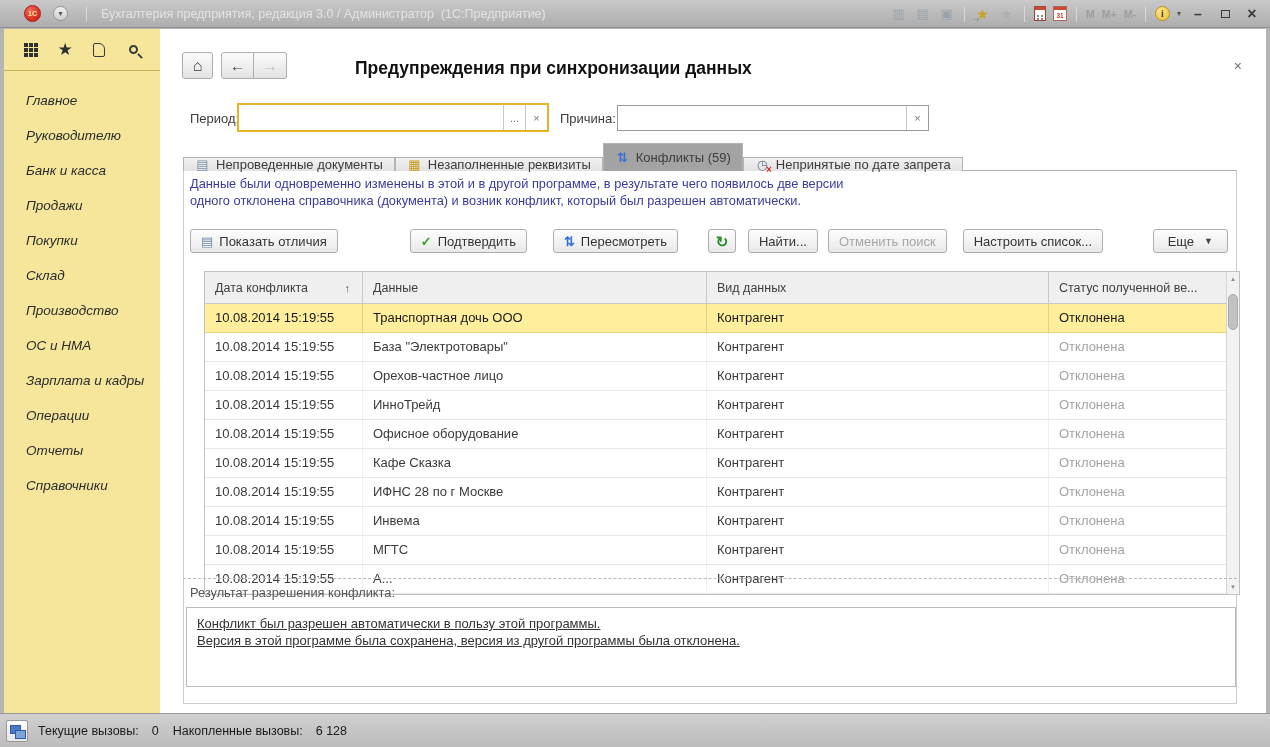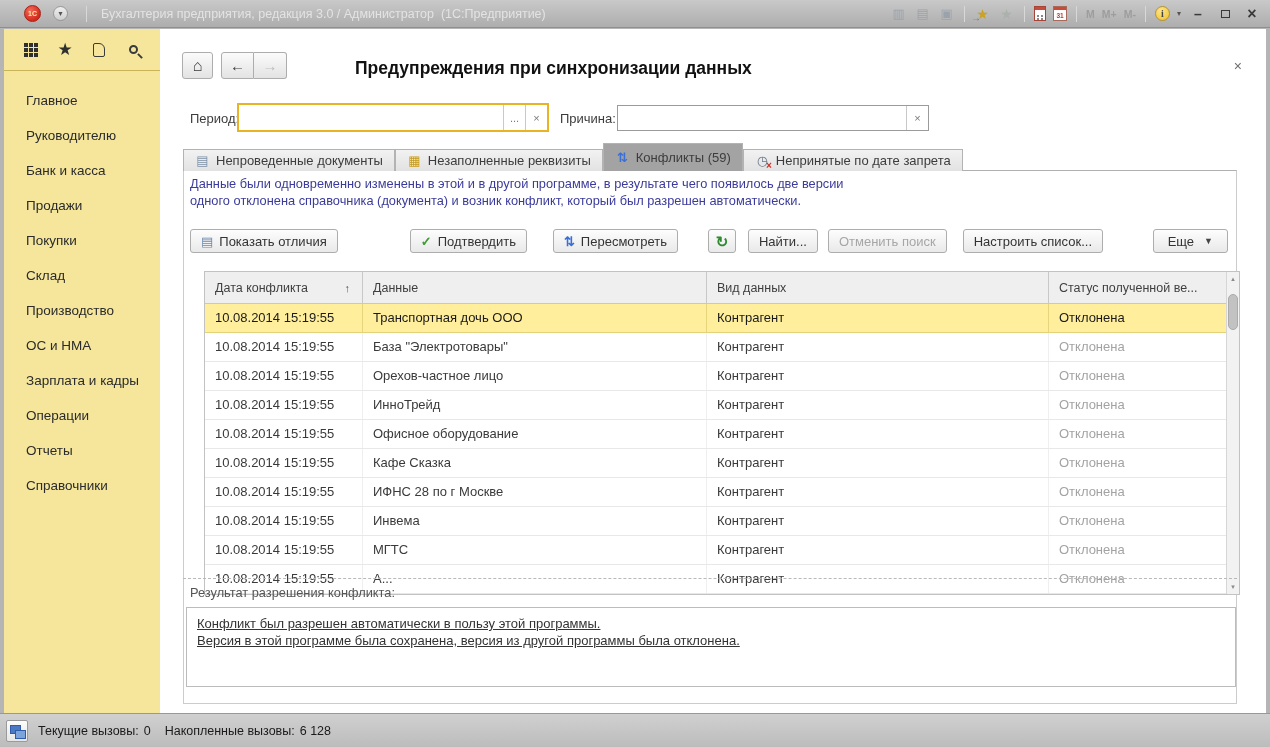--- a/index.html
+++ b/index.html
@@ -54,21 +54,21 @@
     padding:0 18px; border-bottom:1px solid #c9b458; }
   .si { width:18px; height:18px; display:flex; align-items:center; justify-content:center; position:relative; }
   .si-grid i { display:block; width:4px; height:4px; background:#2f2f2f; position:absolute; left:2px; top:2px;
     box-shadow:5px 0 #2f2f2f, 10px 0 #2f2f2f, 0 5px #2f2f2f, 5px 5px #2f2f2f, 10px 5px #2f2f2f,
                0 10px #2f2f2f, 5px 10px #2f2f2f, 10px 10px #2f2f2f; }
   .si-star::before { content:"★"; font-size:17px; color:#2f2f2f; }
   .si-scroll i { display:block; width:12px; height:14px; border:1.5px solid #3a3a3a; border-radius:2px 6px 2px 2px; background:#f5e69c; }
   .si-search i { display:block; width:9px; height:9px; border:2px solid #3a3a3a; border-radius:50%; }
   .si-search::after { content:""; position:absolute; width:2px; height:6px; background:#3a3a3a;
     transform:rotate(-45deg); right:1px; bottom:0; }
-  .side-menu { list-style:none; padding-top:12px; }
+  .side-menu { list-style:none; padding-top:12px;font-style:italic; }
   .side-item { height:35px; line-height:35px; padding-left:22px; font-size:13.5px; color:#2b2b2b; cursor:default; }
 
   
   .main { position:absolute; left:160px; top:29px; right:4px; bottom:34px; background:#fff; overflow:hidden; }
 
   .navbtn { position:absolute; height:27px; background:linear-gradient(#fbfbfb,#e3e3e3);
     border:1px solid #adadad; border-radius:3px; display:flex; align-items:center; justify-content:center;
     font-size:15px; color:#3a3a3a; }
   .btn-home { left:22px; top:23px; width:31px; }
   .btn-home::before { content:"⌂"; font-weight:bold; font-size:16px; }
@@ -88,21 +88,21 @@
   .wrap-period { left:77px; top:74px; width:312px; height:29px; border:2px solid #e8b424; }
   .wrap-reason { left:457px; top:76px; width:312px; height:26px; border:1px solid #9b9b9b; }
   .input-wrap input { flex:1; border:none; outline:none; font-size:13px; padding:0 6px; min-width:0; }
   .in-btn { display:flex; align-items:center; justify-content:center; color:#7a7a7a; font-size:11px;
     border-left:1px solid #c9c9c9; background:#fff; cursor:default; }
   .btn-dots { width:22px; }
   .btn-clear { width:22px; }
 
   
   .tabstrip { position:absolute; left:23px; top:114px; height:28px; display:flex; align-items:flex-end; z-index:3; }
-  .tab { height:22px; display:flex; align-items:center; padding:0 11px; background:linear-gradient(#f2f2f2,#e2e2e2);
+  .tab { height:14px; display:flex; align-items:center; padding:0 11px; background:linear-gradient(#f2f2f2,#e2e2e2);
     border:1px solid #b3b3b3; border-bottom:none; font-size:13px; color:#3c3c3c; cursor:default; }
   .tab.active { height:28px; background:#a3a3a3; z-index:4; }
   .ticon { width:15px; height:15px; margin-right:6px; position:relative; display:flex; align-items:center; justify-content:center; font-size:13px; }
   .icon-doc::before { content:"▤"; color:#7d92a8; }
   .icon-table::before { content:"▦"; color:#c59a18; }
   .icon-conflict::before { content:"⇅"; color:#3a6fd8; font-weight:bold; }
   .icon-clockx::before { content:"◷"; color:#6b7b8c; }
   .icon-clockx::after { content:"×"; color:#d42b1e; font-weight:bold; font-size:10px; position:absolute; right:-2px; bottom:-3px; }
 
   
@@ -163,21 +163,21 @@
     padding:7px 10px; font-size:13px; color:#333; line-height:17px; background:#fff;text-decoration:underline; }
 
   
   .statusbar { position:absolute; left:0; bottom:0; width:1270px; height:34px;
     background:linear-gradient(#d0d0d0,#bcbcbc); border-top:1px solid #989898; display:flex; align-items:center; }
   .pcicon { width:22px; height:22px; margin-left:6px; background:linear-gradient(#fcfcfc,#e6e6e6);
     border:1px solid #9a9a9a; border-radius:2px; position:relative; }
   .pcicon::before { content:""; position:absolute; left:3px; top:4px; width:9px; height:7px; background:#4a78c2; border:1px solid #2f5ba8; }
   .pcicon::after { content:""; position:absolute; left:8px; top:9px; width:9px; height:7px; background:#7da3dd; border:1px solid #2f5ba8; }
   .sb-text { margin-left:10px; font-size:12.5px; color:#1a1a1a; display:flex; gap:6px; }
-  .sb-group { display:flex; gap:5px; }
+  .sb-group { display:flex; gap:13px; }
   .sb-group + .sb-group { margin-left:8px; }
 </style>
 </head>
 <body>
 
 <div class="titlebar">
   <div class="tb-left">
     <span class="logo1c">
         <i style="font-style:normal">1С</i>
       </span>

